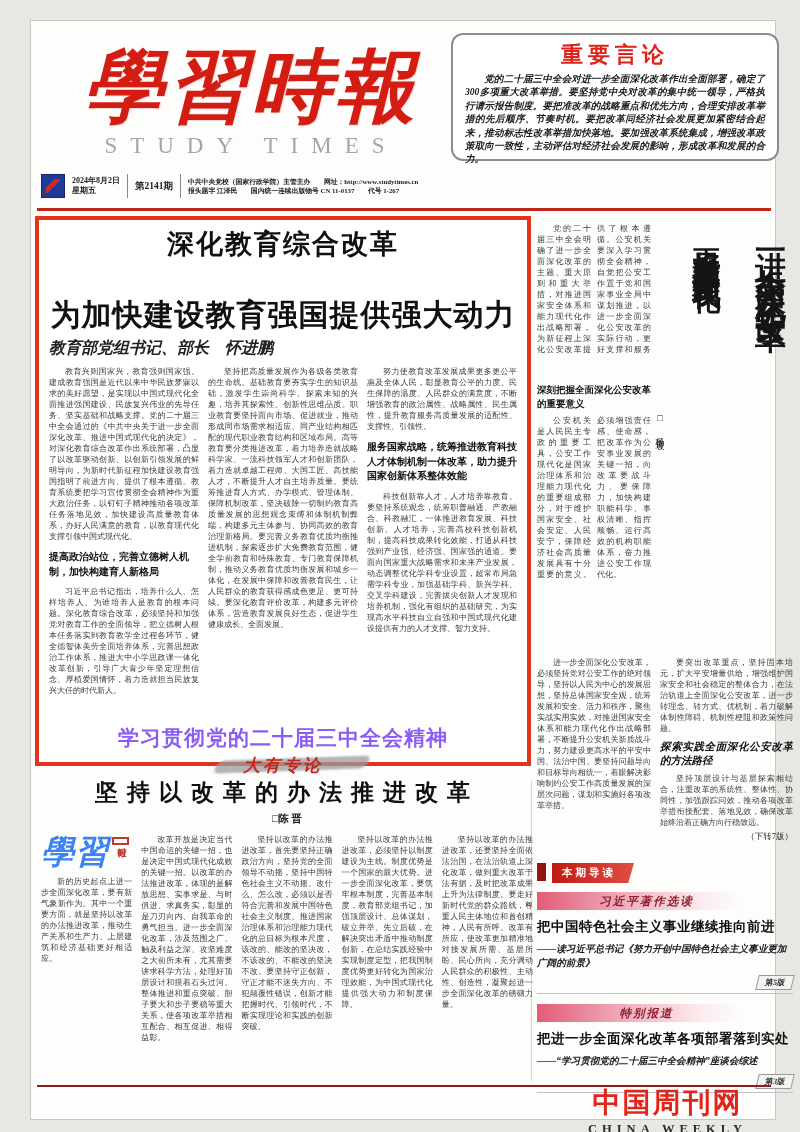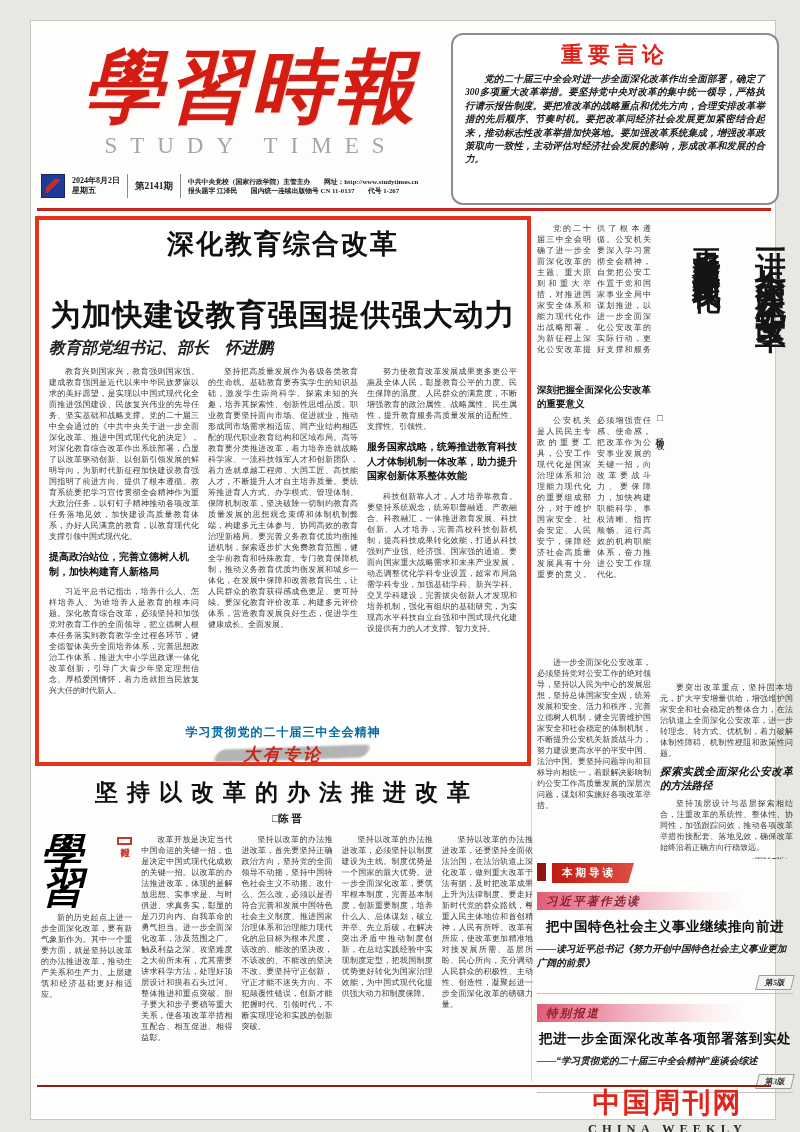--- a/index.html
+++ b/index.html
@@ -38,21 +38,21 @@
   .mini-logo::after {
     content:""; position:absolute; left:4px; top:4px; width:14px; height:14px;
     background:linear-gradient(135deg, transparent 30%, #d4261c 30%, #d4261c 55%, transparent 55%);
   }
   .date-block { font-weight:bold; font-size:8px; line-height:10px; color:#222; }
   .vsep { width:1px; height:24px; background:#888; }
   .issue { font-weight:bold; font-size:9.5px; white-space:nowrap; }
   .pub-block { font-size:6.8px; line-height:9.5px; font-weight:bold; color:#222; white-space:nowrap; }
   
   .quote-box {
-    position:absolute; left:420px; top:12px; width:328px; height:172px;
+    position:absolute; left:420px; top:12px; width:328px; height:128px;
     border:2px solid #8d8d8d; border-radius:12px; background:#fff;
     padding:5px 12px 16px;
   }
   .quote-title {
     text-align:center; color:#e0231a; font-weight:900; font-size:22px;
     letter-spacing:5px; font-family:"Liberation Sans",sans-serif;
   }
   .quote-body {
     margin-top:2px; font-size:9.6px; line-height:13.4px; font-style:italic; font-weight:bold;
     color:#1c1c1c; text-align:justify; text-indent:2em;
@@ -70,21 +70,21 @@
   .main-cols { display:flex; gap:9px; height:352px; overflow:hidden; }
   .main-cols .col { flex:1; overflow:hidden; }
   .small-text { font-size:8px; line-height:11px; text-align:justify; color:#3a3a3a; filter:blur(.2px); }
   .small-text p { text-indent:2em; margin-bottom:1px; }
   .subhead-black {
     font-family:"Liberation Sans",sans-serif; font-weight:900; font-style:normal;
     font-size:10px; line-height:14.5px; color:#111; margin:8px 0 7px; filter:none; text-align:left;
   }
   .main-footer { margin-top:6px; text-align:center; }
   .series-slogan {
-    color:#0369a1; font-weight:900; font-size:12px; letter-spacing:1px;
+    color:#8b5cf6; font-weight:900; font-size:21px; letter-spacing:1px;
     font-family:"Liberation Sans",sans-serif;
     text-align:center;
   }
   .brand-logo { position:relative; display:inline-block; margin-top:2px; padding:0 26px; }
   .brand-logo::before {
     content:""; position:absolute; left:0; right:-18px; top:4px; height:13px;
     background:#9b9b9b; opacity:.75; transform:skewX(-30deg) rotate(-2deg); border-radius:6px;
     filter:blur(1px);
   }
   .brand-logo span {
@@ -103,60 +103,60 @@
     font-family:"Liberation Serif",serif; font-weight:900;
   }
   .ra-headline .v1 { display:block; font-size:31px; letter-spacing:7px; margin-left:24px; }
   .ra-headline .v2 { display:block; font-size:28px; letter-spacing:3px; }
   .ra-byline {
     position:absolute; left:116px; top:192px; writing-mode:vertical-rl;
     font-size:9px; letter-spacing:2px; color:#222;
   }
   .ra-lower { margin-top:8px; display:flex; gap:9px; height:202px; overflow:hidden; }
   .ra-lc1 { width:114px; overflow:hidden; }
-  .ra-lc2 { flex:1; overflow:hidden;margin-top:25px; }
+  .ra-lc2 { flex:1; overflow:hidden; }
   .ra-subhead-kai { font-style:italic; font-weight:900; font-size:10.5px; line-height:14px; color:#111; margin:6px 0 5px; filter:none; }
   .continuation { text-align:right; font-size:8.5px; margin-top:3px; color:#222; filter:none; }
   
   .bottom-article { position:absolute; left:10px; top:756px; width:492px; }
   .bottom-h1 {
     text-align:center; font-size:23px; font-weight:900; letter-spacing:9px;
     color:#111; font-family:"Liberation Serif",serif; white-space:nowrap;
   }
   .bottom-byline { text-align:center; font-size:10.5px; font-weight:bold; margin:4px 0 8px; }
   .bottom-cols { display:flex; gap:9px; height:258px; overflow:hidden; }
   .bottom-cols .bcol { flex:1; overflow:hidden; }
   .bcol-logo { flex:0 0 86px; }
   .xx-logo { display:flex; align-items:flex-start; gap:3px; margin-bottom:6px; }
-  .xx-logo-text { color:#000000; font-weight:900; font-style:italic; font-size:42px; line-height:36px; letter-spacing:1px; }
+  .xx-logo-text { color:#3b82f6; font-weight:900; font-style:italic; font-size:33px; line-height:36px; letter-spacing:1px; }
   .xx-seal {
     margin-top:3px; width:17px; border:2px solid #c23a2e; color:#c23a2e; background:#fff;
     font-size:9px; line-height:10px; text-align:center; font-weight:900; padding:2px 0;
     writing-mode:vertical-rl;
   }
   
   .digest { position:absolute; left:506px; top:842px; width:256px; }
   .digest-header { display:flex; gap:6px; margin-bottom:9px; }
   .digest-header .block { width:9px; height:18px; background:#8f1710; }
   .digest-header .bar {
     background:linear-gradient(90deg,#c21a10,#de4f44); color:#fff;
     font-size:10.5px; font-weight:900; letter-spacing:3px; padding:3px 18px 3px 10px;
     clip-path:polygon(0 0,100% 0,93% 100%,0 100%);
     font-family:"Liberation Sans",sans-serif;
   }
   .digest-banner {
     width:82%; height:18px; line-height:18px; padding-left:9px;
     font-size:11.5px; font-weight:900; font-style:italic; color:#8f2030; letter-spacing:2px;
     background:linear-gradient(90deg,#e25c76 0%,#f1b4c2 45%,#fcebee 78%,rgba(255,255,255,0) 98%);
     clip-path:polygon(0 0,96% 0,100% 100%,0 100%);
+    text-align:center;
   }
   .digest-title {
     font-size:13.5px; font-weight:900; color:#101010; margin:8px 0 6px; letter-spacing:.5px;
     font-family:"Liberation Sans",sans-serif;
-    text-align:center;
   }
   .digest-sub { font-size:9.6px; font-weight:bold; font-style:italic; color:#222; line-height:13.5px; margin-bottom:6px; }
   .digest-pagerow {
     display:flex; justify-content:flex-end; border-bottom:1px solid #c2c2c2;
     padding-bottom:3px; margin-bottom:10px;
   }
   .page-ref {
     display:inline-block; font-size:8px; font-weight:bold; color:#333;
     border:1px solid #9a9a9a; background:#f3f3f1; padding:1px 7px; transform:skewX(-14deg);
   }
@@ -240,21 +240,21 @@
         </div>
       </div>
       <div class="ra-headline">
         <span class="v1">进一步全面深化公安改革</span>
         <span class="v2">更好支撑和服务中国式现代化</span>
       </div>
       <div class="ra-byline">□ 杨青坡</div>
     </div>
     <div class="ra-lower">
       <div class="ra-lc1 small-text">
-        <p>进一步全面深化公安改革，必须坚持党对公安工作的绝对领导，坚持以人民为中心的发展思想，坚持总体国家安全观，统筹发展和安全、活力和秩序，完善立德树人机制，健全完善维护国家安全和社会稳定的体制机制，不断提升公安机关新质战斗力，努力建设更高水平的平安中国、法治中国。要坚持问题导向和目标导向相统一，着眼解决影响制约公安工作高质量发展的深层次问题，谋划和实施好各项改革举措。</p>
+        <p>进一步全面深化公安改革，必须坚持党对公安工作的绝对领导，坚持以人民为中心的发展思想，坚持总体国家安全观，统筹发展和安全、活力和秩序，聚焦实战实用实效，对推进国家安全体系和能力现代化作出战略部署，不断提升公安机关新质战斗力，努力建设更高水平的平安中国、法治中国。要坚持问题导向和目标导向相统一，着眼解决影响制约公安工作高质量发展的深层次问题，谋划和实施好各项改革举措。</p>
       </div>
       <div class="ra-lc2 small-text">
         <p>要突出改革重点，坚持固本培元，扩大平安增量供给，增强维护国家安全和社会稳定的整体合力，在法治轨道上全面深化公安改革，进一步转理念、转方式、优机制，着力破解体制性障碍、机制性梗阻和政策性问题。</p>
         <div class="ra-subhead-kai">探索实践全面深化公安改革的方法路径</div>
         <p>坚持顶层设计与基层探索相结合，注重改革的系统性、整体性、协同性，加强跟踪问效，推动各项改革举措衔接配套、落地见效，确保改革始终沿着正确方向行稳致远。</p>
         <div class="continuation">（下转7版）</div>
       </div>
     </div>
   </div>
 
@@ -273,21 +273,21 @@
           <p>新的历史起点上进一步全面深化改革，要有新气象新作为。其中一个重要方面，就是坚持以改革的办法推进改革，推动生产关系和生产力、上层建筑和经济基础更好相适应。</p>
         </div>
       </div>
       <div class="bcol small-text">
         <p>改革开放是决定当代中国命运的关键一招，也是决定中国式现代化成败的关键一招。以改革的办法推进改革，体现的是解放思想、实事求是、与时俱进、求真务实，彰显的是刀刃向内、自我革命的勇气担当。进一步全面深化改革，涉及范围之广、触及利益之深、攻坚难度之大前所未有，尤其需要讲求科学方法，处理好顶层设计和摸着石头过河、整体推进和重点突破、胆子要大和步子要稳等重大关系，使各项改革举措相互配合、相互促进、相得益彰。</p>
       </div>
       <div class="bcol small-text">
         <p>坚持以改革的办法推进改革，首先要坚持正确政治方向，坚持党的全面领导不动摇，坚持中国特色社会主义不动摇。改什么、怎么改，必须以是否符合完善和发展中国特色社会主义制度、推进国家治理体系和治理能力现代化的总目标为根本尺度，该改的、能改的坚决改，不该改的、不能改的坚决不改。要坚持守正创新，守正才能不迷失方向、不犯颠覆性错误，创新才能把握时代、引领时代，不断实现理论和实践的创新突破。</p>
       </div>
       <div class="bcol small-text">
-        <p>坚持以改革的办法推进改革，必须坚持以制度建设为主线。制度优势是一个国家的最大优势。进一步全面深化改革，要筑牢根本制度，完善基本制度，创新重要制度，培养什么人、总体谋划，破立并举、先立后破，在解决突出矛盾中推动制度创新，在总结实践经验中实现制度定型，把我国制度优势更好转化为国家治理效能，为中国式现代化提供强大动力和制度保障。</p>
+        <p>坚持以改革的办法推进改革，必须坚持以制度建设为主线。制度优势是一个国家的最大优势。进一步全面深化改革，要筑牢根本制度，完善基本制度，教育部党组书记，加强顶层设计、总体谋划，破立并举、先立后破，在解决突出矛盾中推动制度创新，在总结实践经验中实现制度定型，把我国制度优势更好转化为国家治理效能，为中国式现代化提供强大动力和制度保障。</p>
       </div>
       <div class="bcol small-text">
         <p>坚持以改革的办法推进改革，还要坚持全面依法治国，在法治轨道上深化改革，做到重大改革于法有据，及时把改革成果上升为法律制度。要走好新时代党的群众路线，尊重人民主体地位和首创精神，人民有所呼、改革有所应，使改革更加精准地对接发展所需、基层所盼、民心所向，充分调动人民群众的积极性、主动性、创造性，凝聚起进一步全面深化改革的磅礴力量。</p>
       </div>
     </div>
   </div>
 
   <div class="digest">
     <div class="digest-header">
       <div class="block"></div>

